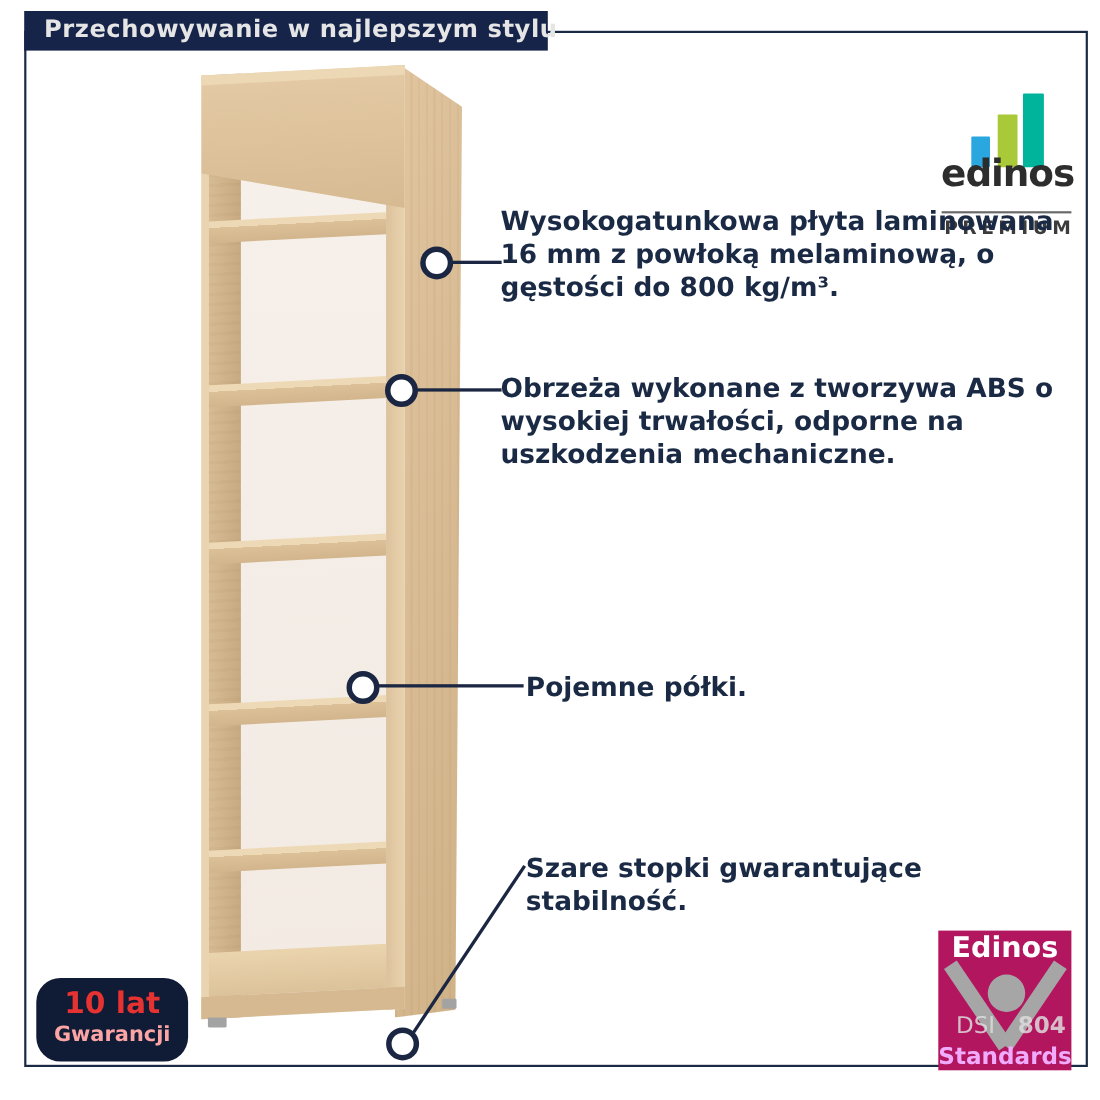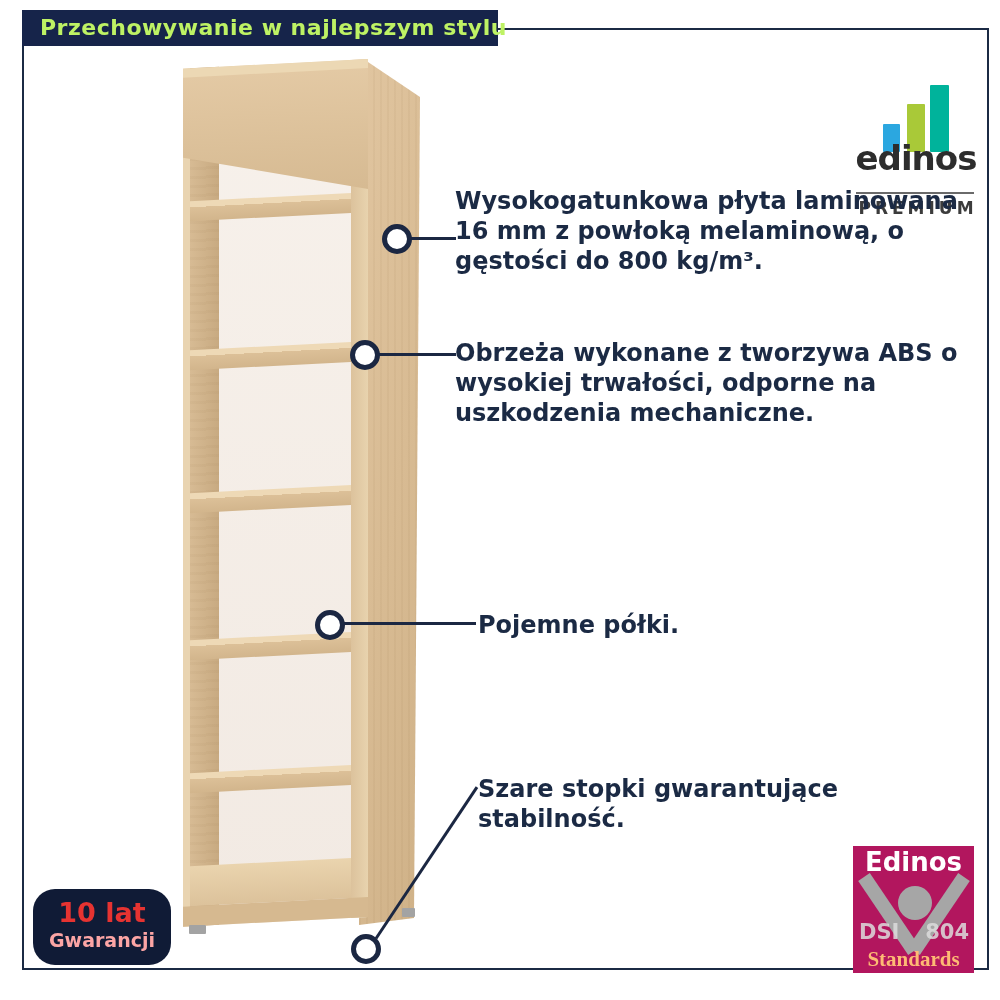--- a/index.html
+++ b/index.html
@@ -3,21 +3,21 @@
 <meta charset="utf-8">
 <style>
   html,body{margin:0;padding:0;background:#ffffff;}
   .page{position:relative;width:1000px;height:1000px;background:#ffffff;overflow:hidden;
         font-family:"DejaVu Sans","Liberation Sans",sans-serif;}
   
   .frame{position:absolute;left:22px;top:28px;width:967px;height:942px;
          border:2px solid #1b2a44;box-sizing:border-box;}
   
   .banner{position:absolute;left:22px;top:10px;width:476px;height:36px;background:#16244a;
-          color:#bef264;font-size:22px;font-weight:bold;line-height:36px;padding:0 12px 0 18px;
+          color:#e5e5e5;font-size:22px;font-weight:bold;line-height:36px;padding:0 12px 0 18px;
           box-sizing:border-box;letter-spacing:.5px;white-space:nowrap;}
   
   .logo{position:absolute;left:845px;top:40px;width:142px;height:150px;}
   .bar{position:absolute;bottom:38px;border-radius:1px;}
   .bar.b1{left:38px;width:17px;height:28px;background:#2ba7e0;}
   .bar.b2{left:62px;width:18px;height:48px;background:#a9c938;}
   .bar.b3{left:85px;width:19px;height:67px;background:#00b39b;}
   .brand-name{position:absolute;left:0;top:98px;width:142px;text-align:center;
               font-size:34px;font-weight:bold;color:#2d2d2d;letter-spacing:-1px;}
   .brand-rule{position:absolute;left:11px;top:152px;width:118px;height:2px;background:#6a6a6a;}
@@ -58,24 +58,24 @@
   
   .badge{position:absolute;left:33px;top:889px;width:138px;height:76px;background:#101b36;
          border-radius:22px;text-align:center;z-index:6;}
   .badge-top{margin-top:9px;font-size:27px;font-weight:bold;color:#e63331;line-height:30px;}
   .badge-bottom{font-size:19px;font-weight:bold;color:#fca5a5;line-height:24px;}
   
   .cert{position:absolute;left:853px;top:846px;width:121px;height:127px;background:#b2165e;z-index:6;}
   .cert svg{position:absolute;left:0;top:0;}
   .cert-brand{position:absolute;left:0;top:1px;width:100%;text-align:center;
               font-size:26px;font-weight:bold;color:#ffffff;}
-  .cert-dsi{position:absolute;left:6px;top:74px;font-size:21px;font-weight:bold;color:rgba(220,220,220,.85);}
+  .cert-dsi{position:absolute;left:16px;top:74px;font-size:21px;font-weight:normal;color:rgba(220,220,220,.85);}
   .cert-804{position:absolute;right:5px;top:74px;font-size:21px;font-weight:bold;color:rgba(220,220,220,.85);}
   .cert-standards{position:absolute;left:0;bottom:1px;width:100%;text-align:center;
-                  font-size:21px;font-weight:bold;color:#fdba74;font-family:Liberation Serif, serif;}
+                  font-size:21px;font-weight:bold;color:#f0abfc;}
 </style>
 </head>
 <body>
 
 <div class="page">
 
   <div class="frame"></div>
 
   <div class="banner">
     <span>Przechowywanie w najlepszym stylu</span>

